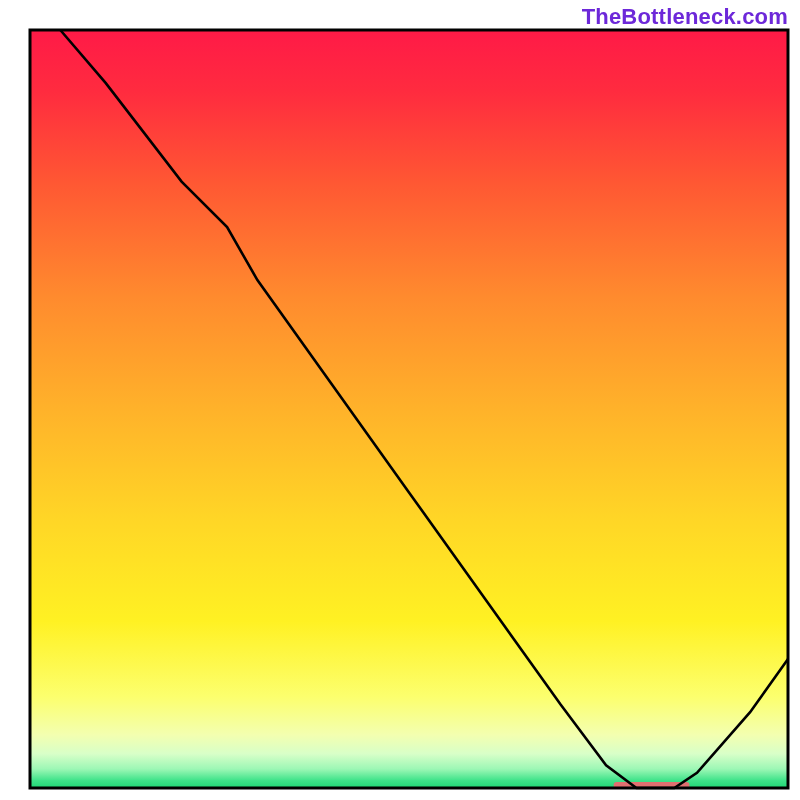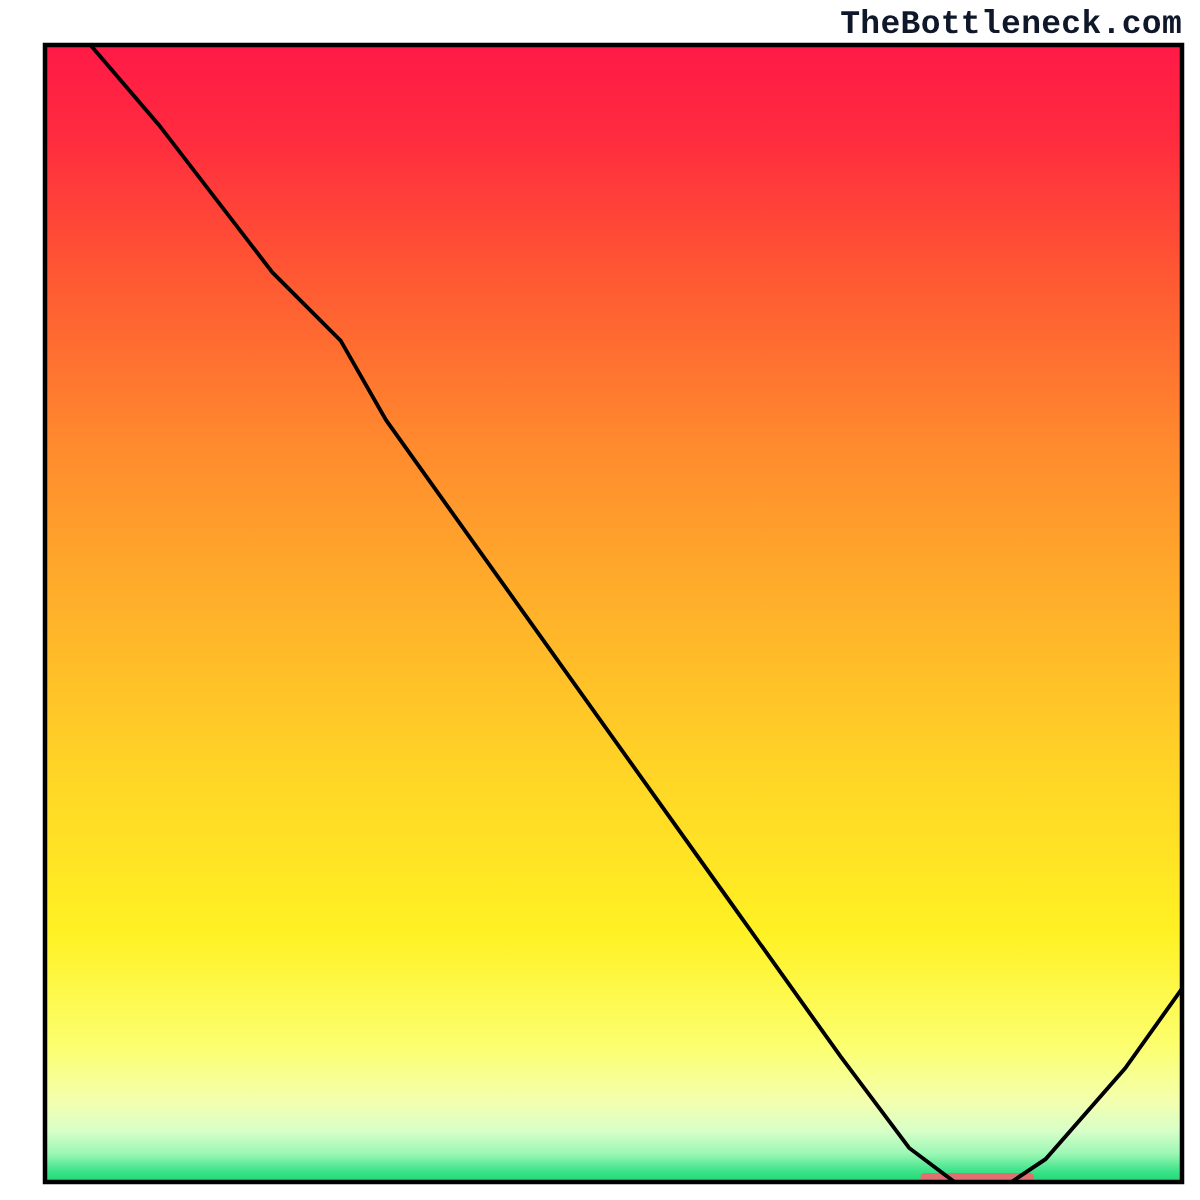--- a/index.html
+++ b/index.html
@@ -12,24 +12,24 @@
   }
   .container {
     position: relative;
     width: 800px;
     height: 800px;
   }
   .watermark {
     position: absolute;
     top: 4px;
     right: 12px;
-    font-family: Liberation Mono, monospace;
+    font-family: Liberation Sans, sans-serif;
     font-size: 22px;
     font-weight: 600;
-    color: #0f172a;
+    color: #6d28d9;
     letter-spacing: 0.2px;
   }
   svg {
     position: absolute;
     top: 0;
     left: 0;
   }
 </style>
 </head>
 <body>

